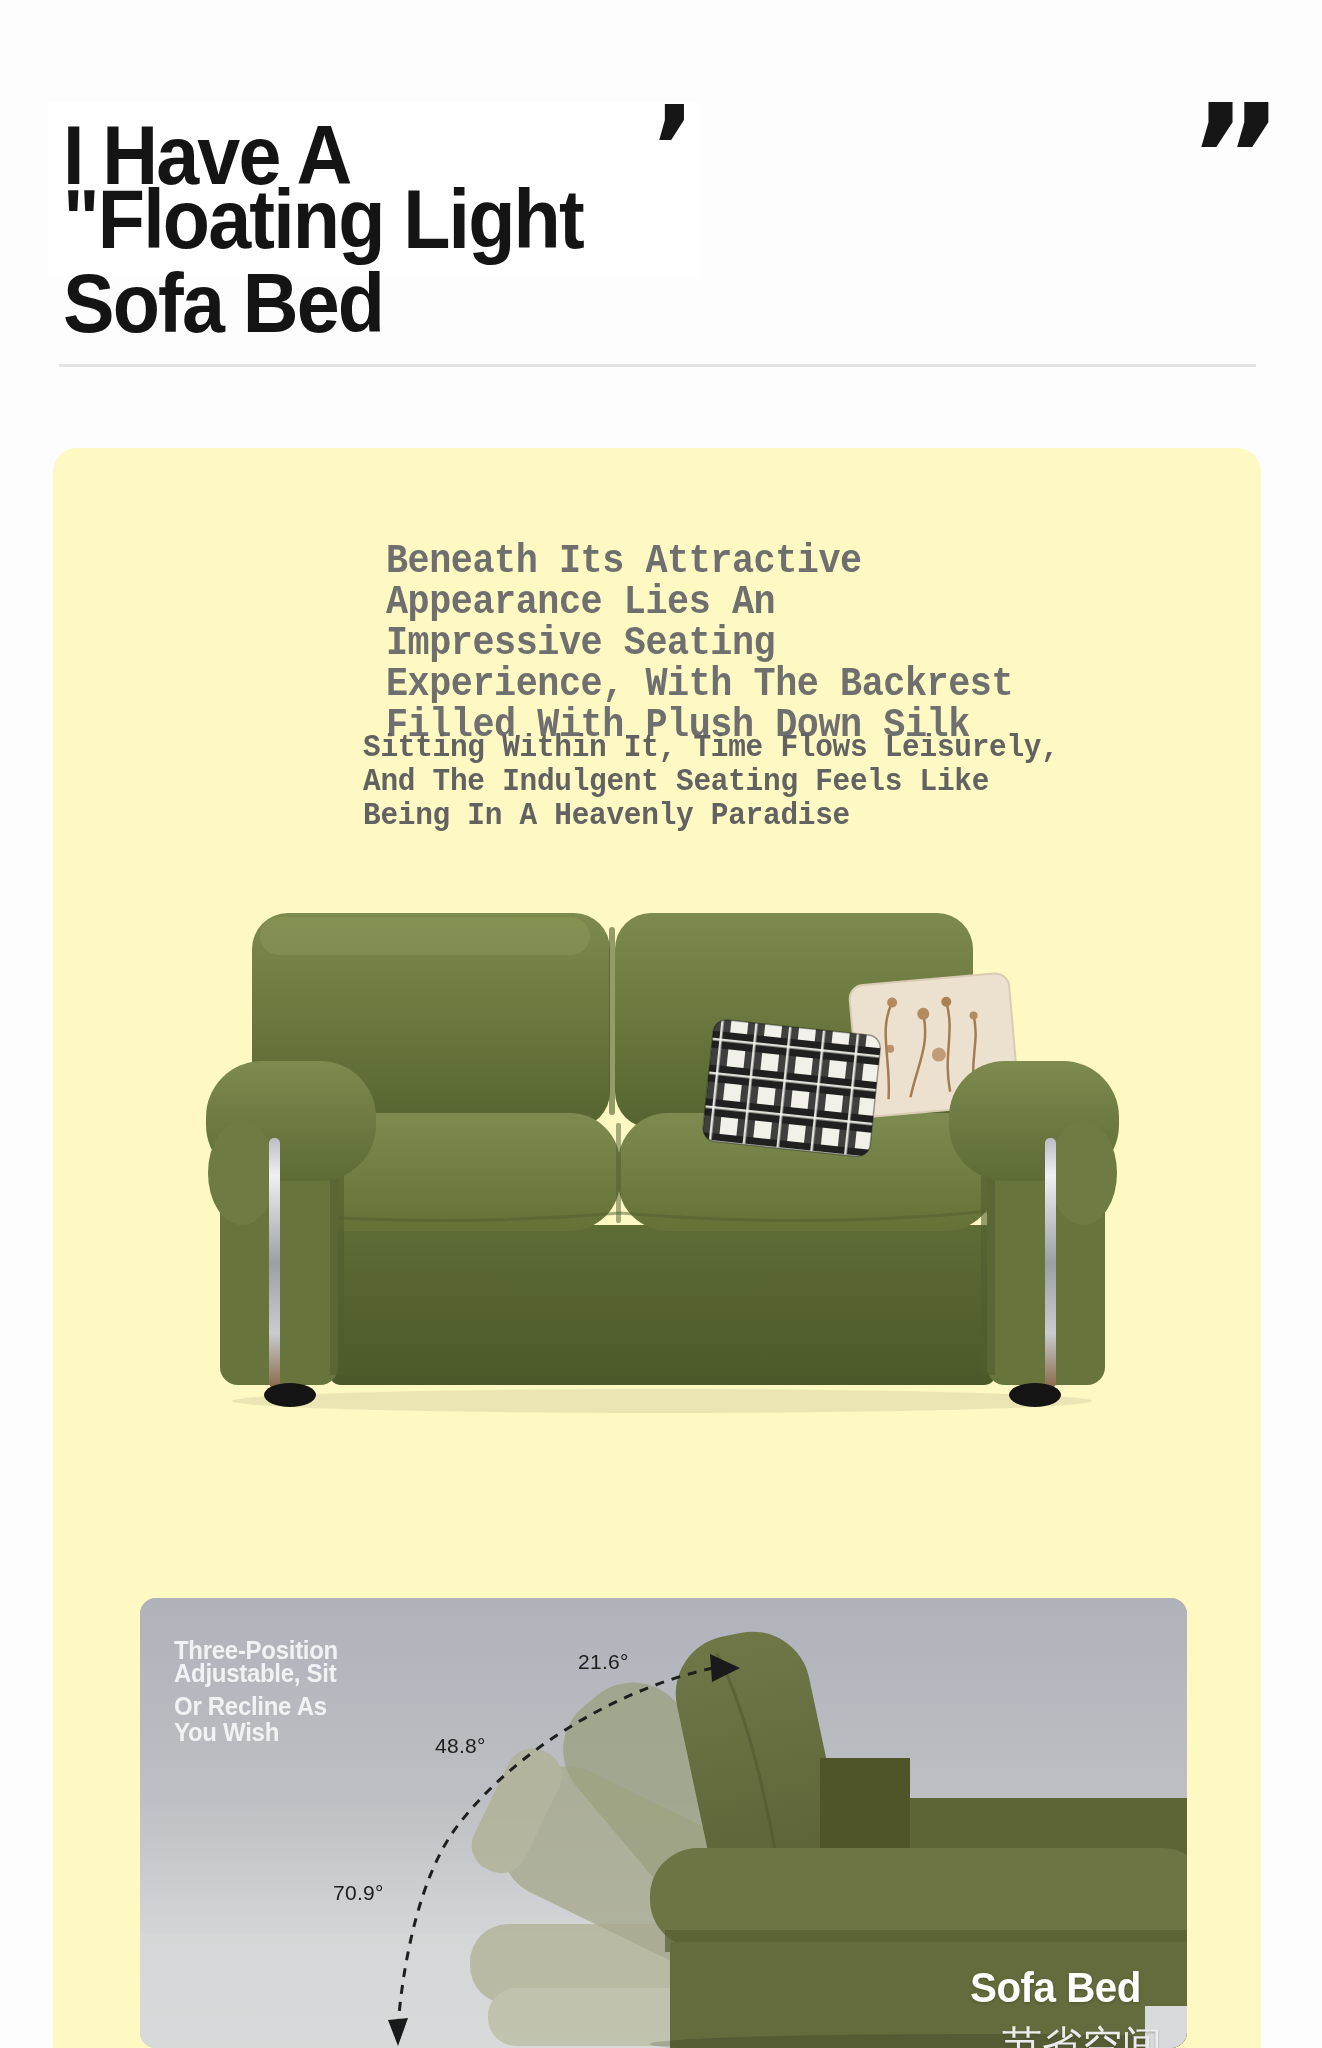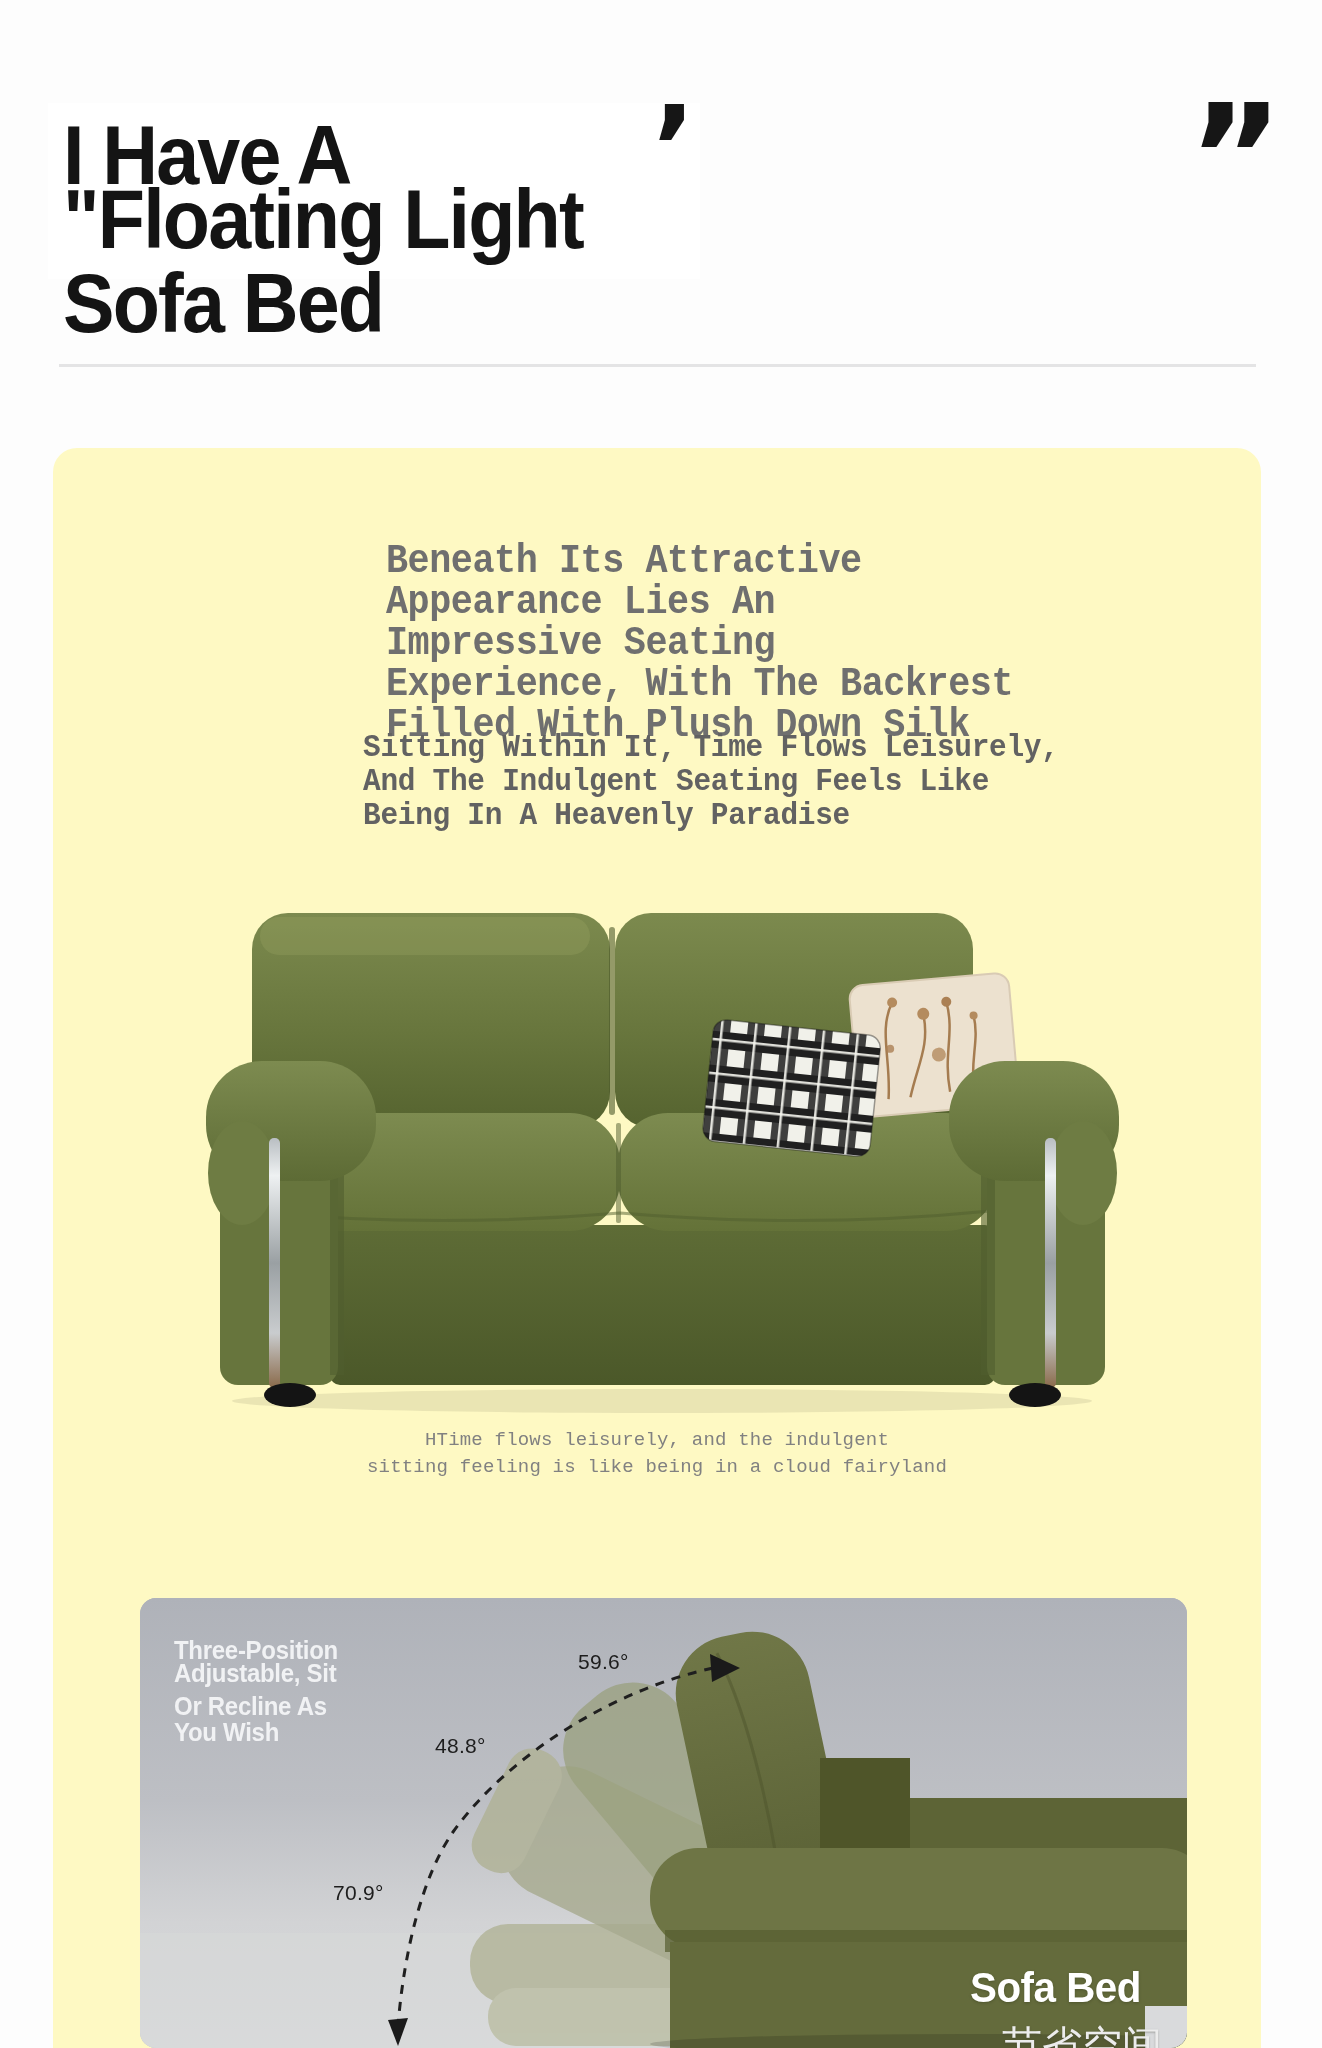--- a/index.html
+++ b/index.html
@@ -142,22 +142,20 @@
           <rect x="759" y="166" width="170" height="120" rx="56" fill="url(#armG)"></rect>
           <ellipse cx="893" cy="278" rx="34" ry="52" fill="#6e7c43"></ellipse>
         </g>
         <rect x="79" y="243" width="11" height="250" rx="5" fill="url(#rodG)"></rect>
         <rect x="855" y="243" width="11" height="250" rx="5" fill="url(#rodG)"></rect>
         <ellipse cx="100" cy="500" rx="26" ry="12" fill="#141414"></ellipse>
         <ellipse cx="845" cy="500" rx="26" ry="12" fill="#141414"></ellipse>
       </g>
     </svg>
 
-    <div class="abs caption ml" style="left:0;top:979px;width:1208px;">HTime flows leisurely, and the indulgent
-sitting feeling is like being in a cloud fairyland</div>
   </section>
 
   <div class="abs recline-card">
     <svg class="abs scene" viewBox="0 0 1047 450">
       <defs>
         <linearGradient id="bgG" x1="0" y1="0" x2="0" y2="1">
           <stop offset="0" stop-color="#afb2b9"></stop>
             <stop offset=".45" stop-color="#bdbfc4"></stop>
           <stop offset=".72" stop-color="#d2d3d5"></stop>
             <stop offset="1" stop-color="#dadbdc"></stop>
@@ -199,21 +197,21 @@
         <polygon points="570,56 600,70 572,84" fill="#1a1a1a"></polygon>
         <polygon points="248,422 268,420 258,448" fill="#1a1a1a"></polygon>
       </g>
     </svg>
 
     <div class="abs recline-title rt-a ml">Three-Position
 Adjustable, Sit</div>
     <div class="abs recline-title rt-b ml">Or Recline As
 You Wish</div>
 
-    <div class="abs angle angle-top">59.6°</div>
+    <div class="abs angle angle-top">21.6°</div>
     <div class="abs angle angle-mid">48.8°</div>
     <div class="abs angle angle-bottom">70.9°</div>
 
     <div class="abs product-label">Sofa Bed</div>
     <div class="abs space-caption">节省空间</div>
   </div>
 
 </div>
 
 </body></html>

